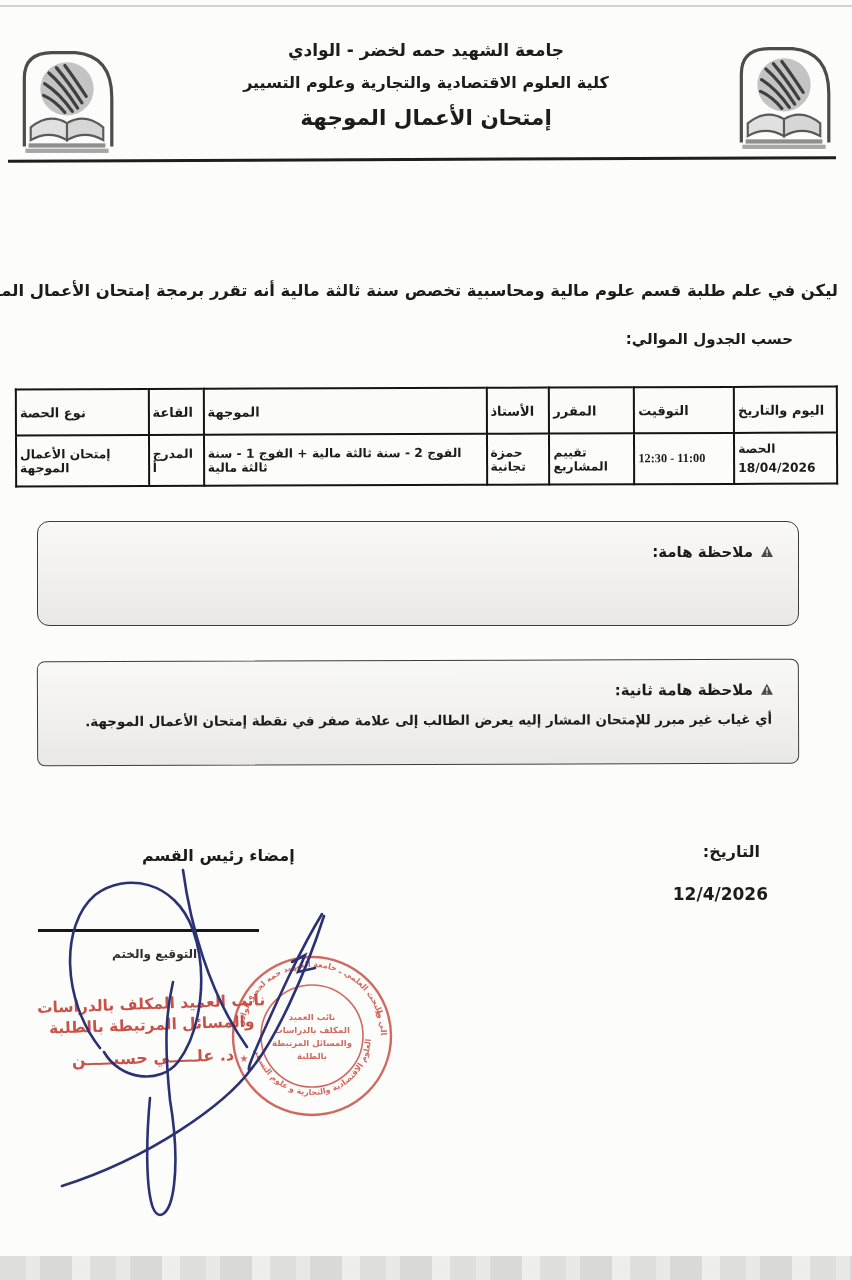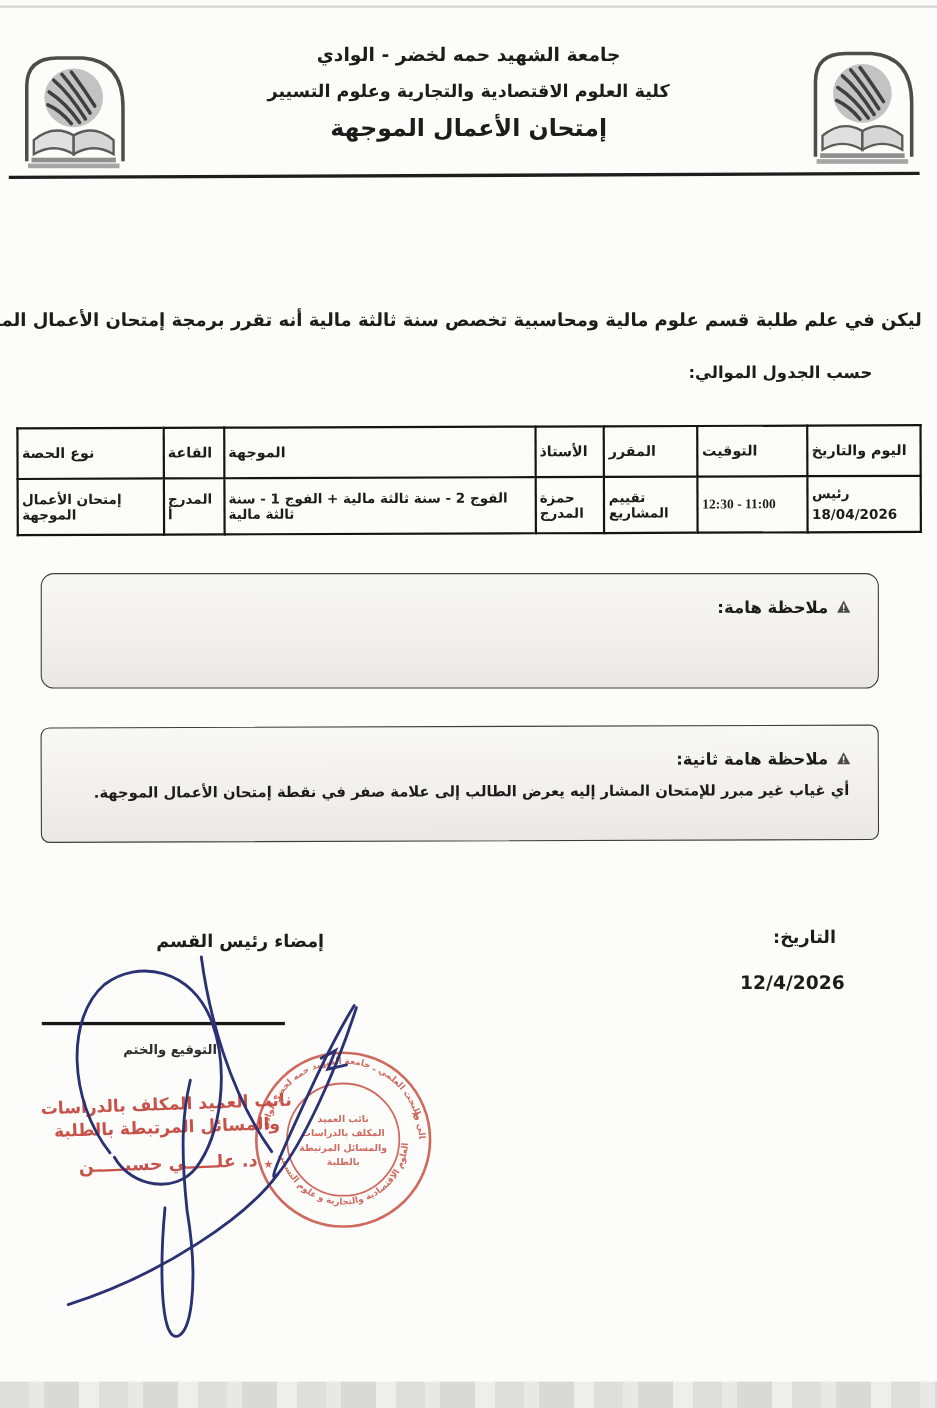--- a/index.html
+++ b/index.html
@@ -137,28 +137,28 @@
       <th>اليوم والتاريخ</th>
       <th>التوقيت</th>
       <th>المقرر</th>
       <th>الأستاذ</th>
       <th>الموجهة</th>
       <th>القاعة</th>
       <th>نوع الحصة</th>
     </tr>
     <tr>
       <td class="cell-day">
-        <span class="rtl">رئيس</span><br>
+        <span class="rtl">الحصة</span><br>
         <span class="ltr">18/04/2026</span>
       </td>
       <td class="cell-time">
         <span class="ltr">12:30 - 11:00</span>
       </td>
       <td class="rtl">تقييم المشاريع</td>
-      <td class="rtl">حمزة المدرج</td>
+      <td class="rtl">حمزة تجانية</td>
       <td class="rtl">الفوج 2 - سنة ثالثة مالية + الفوج 1 - سنة ثالثة مالية</td>
       <td class="rtl">المدرج أ</td>
       <td class="rtl">إمتحان الأعمال الموجهة</td>
     </tr>
   </tbody>
     </table>
 
   <div class="abs note-box note-1">
     <div class="note-title">
       <svg class="warn-svg" viewBox="0 0 14 14">

